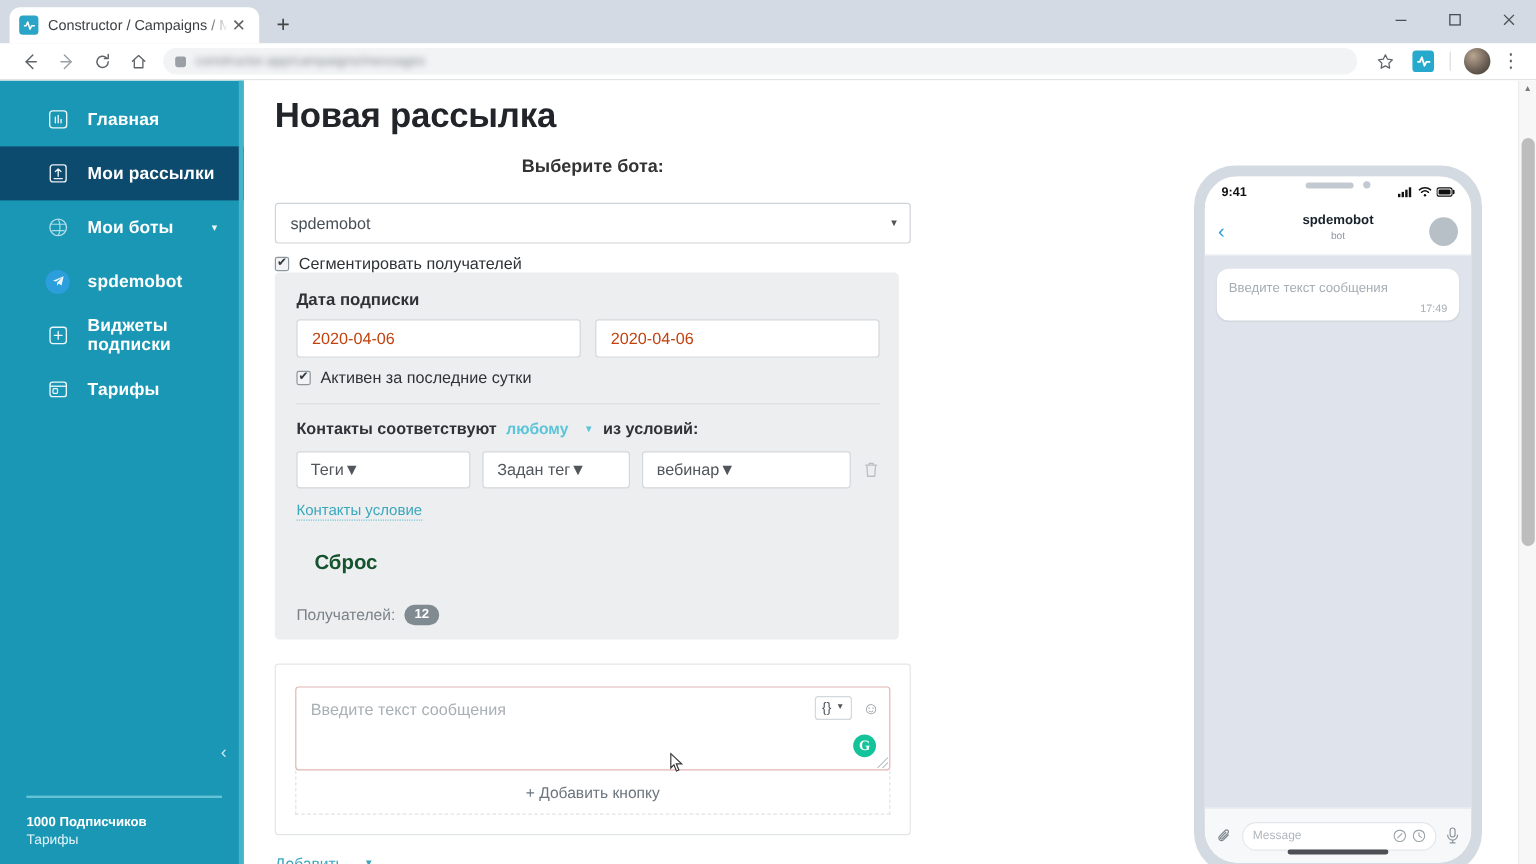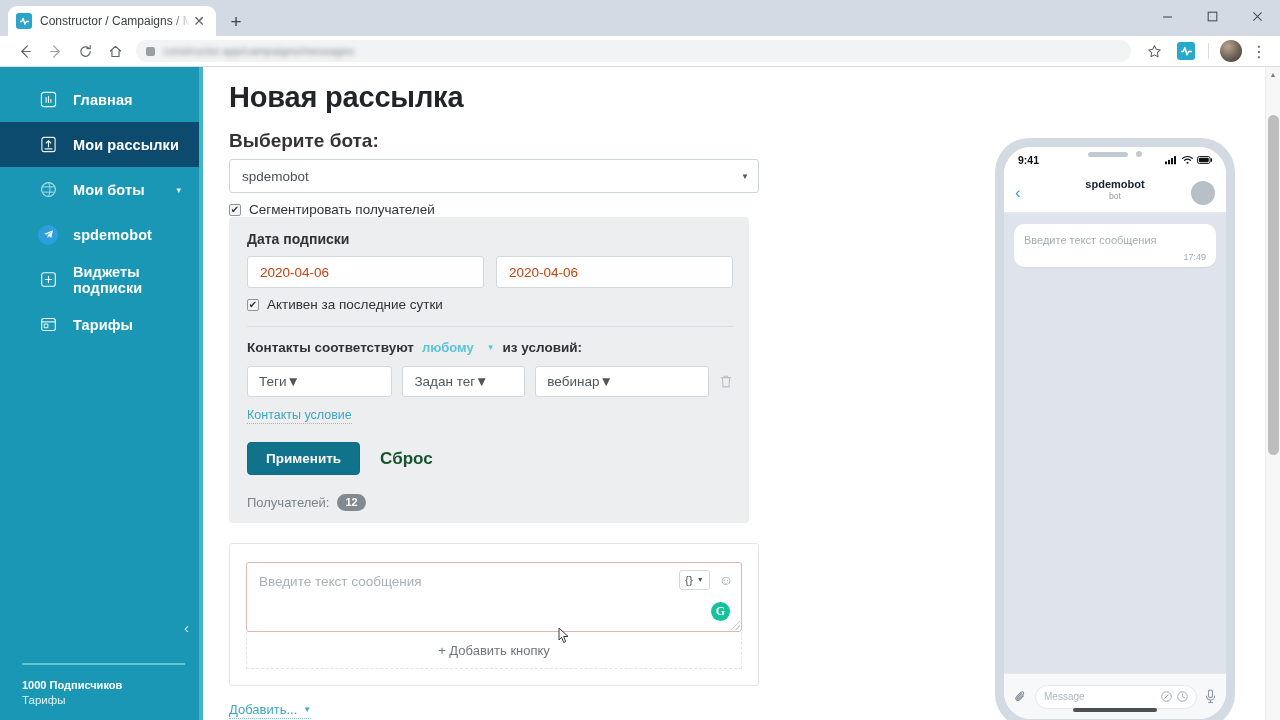--- a/index.html
+++ b/index.html
@@ -180,21 +180,21 @@
     position: relative;
     overflow: hidden;
     padding: 14px 0 0 26px;
   }
   .page-title {
     font-size: 29px; font-weight: bold;
     color: #212529; letter-spacing: -.2px;
     margin: 0 0 16px 0;
   }
   .form-col { width: 530px; }
-  .f-label { font-size: 19px; color: #333; margin-bottom: 7px; font-weight: bold;}
+  .f-label { font-size: 15px; color: #333; margin-bottom: 22px; font-weight: bold; text-align: center;}
   .sel {
     height: 34px; background: #ffffff;
     border: 1px solid #cfd4d8; border-radius: 3px;
     display: flex; align-items: center;
     padding: 0 24px 0 12px;
     font-size: 13.5px; color: #495057;
     position: relative;
   }
   .sel .caret {
     position: absolute; right: 9px; top: 50%;
@@ -680,21 +680,20 @@
             <span class="trash">
               <svg width="14" height="15" viewBox="0 0 14 15">
                   <path d="M2.4 3.6h9.2M5.3 3.6V2.2h3.4v1.4M3.4 3.6l.6 9.3h6l.6-9.3" stroke="#b9c0c5" stroke-width="1.1" fill="none" stroke-linecap="round" stroke-linejoin="round"></path>
                 </svg>
             </span>
           </div>
 
           <div class="addcond">Контакты условие</div>
 
           <div class="btn-row">
-            <div class="btn-primary">Применить</div>
             <div class="btn-ghost">Сброс</div>
           </div>
 
           <div class="recip">
             <span>Получателей:</span>
             <span class="badge">12</span>
           </div>
         </div>
 
         

